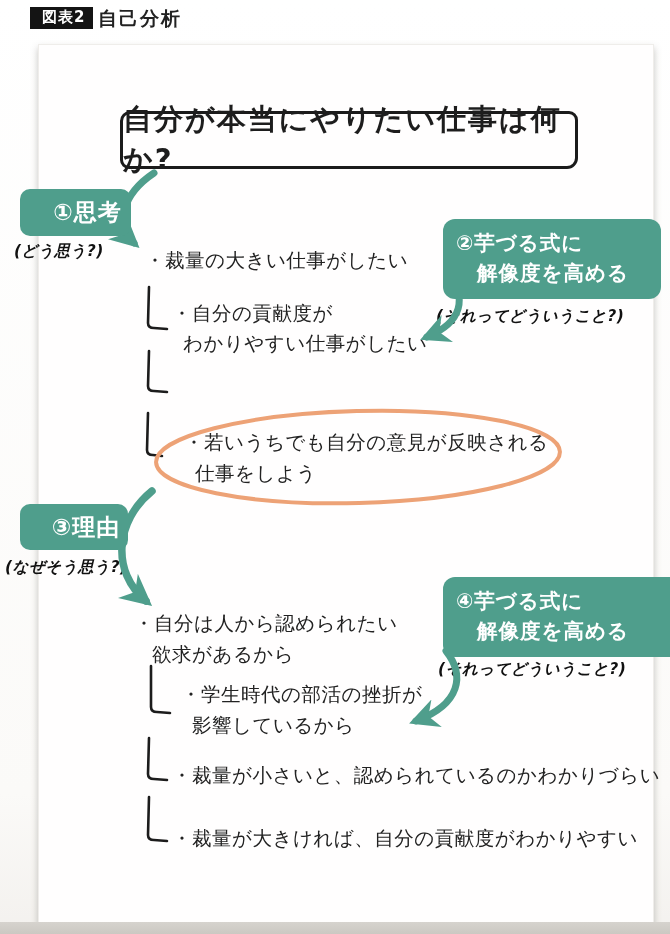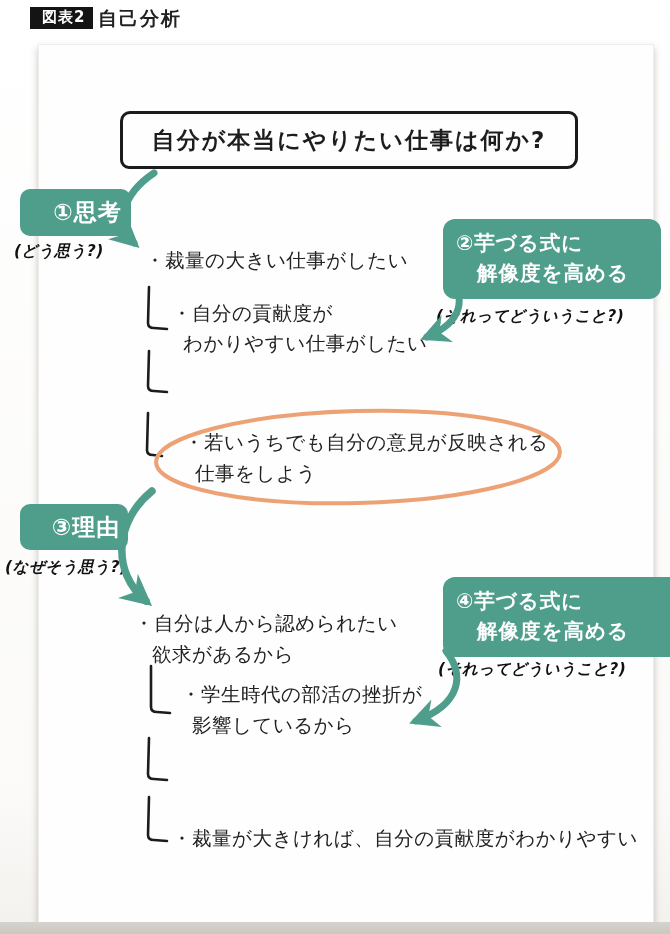--- a/index.html
+++ b/index.html
@@ -41,21 +41,21 @@
   
   .overlay{position:absolute;left:0;top:0;width:670px;height:934px;z-index:3;pointer-events:none;}
   
   .qbox{
     position:absolute;left:120px;top:111px;width:452px;height:52px;
     border:3px solid #1b1b1b;border-radius:10px 9px 11px 9px;
     display:flex;align-items:center;justify-content:center;
     z-index:2;background:#fffefe;
   }
   .qbox span{
-    font-size:23px;font-weight:600;color:#1d1d1d;letter-spacing:2px;
+    font-size:29px;font-weight:600;color:#1d1d1d;letter-spacing:2px;
   }
   
   .step-badge{
     position:absolute;z-index:4;
     background:var(--teal);color:#fff;
     border-radius:10px;
     display:flex;align-items:center;justify-content:center;
     font-weight:700;
     padding-left:24px;
   }
@@ -172,16 +172,17 @@
   <div class="hand t-main">・裁量の大きい仕事がしたい</div>
   <div class="hand t-sub1a">・自分の貢献度が</div>
   <div class="hand t-sub1b">わかりやすい仕事がしたい</div>
   <div class="hand t-sub3a">・若いうちでも自分の意見が反映される</div>
   <div class="hand t-sub3b">仕事をしよう</div>
 
   <div class="hand r-maina">・自分は人から認められたい</div>
   <div class="hand r-mainb">欲求があるから</div>
   <div class="hand r-sub1a">・学生時代の部活の挫折が</div>
   <div class="hand r-sub1b">影響しているから</div>
+  <div class="hand r-sub2">・裁量が小さいと、認められているのかわかりづらい</div>
   <div class="hand r-sub3">・裁量が大きければ、自分の貢献度がわかりやすい</div>
 
   <div class="bottom-strip"></div>
 </div>
 
 </body></html>

